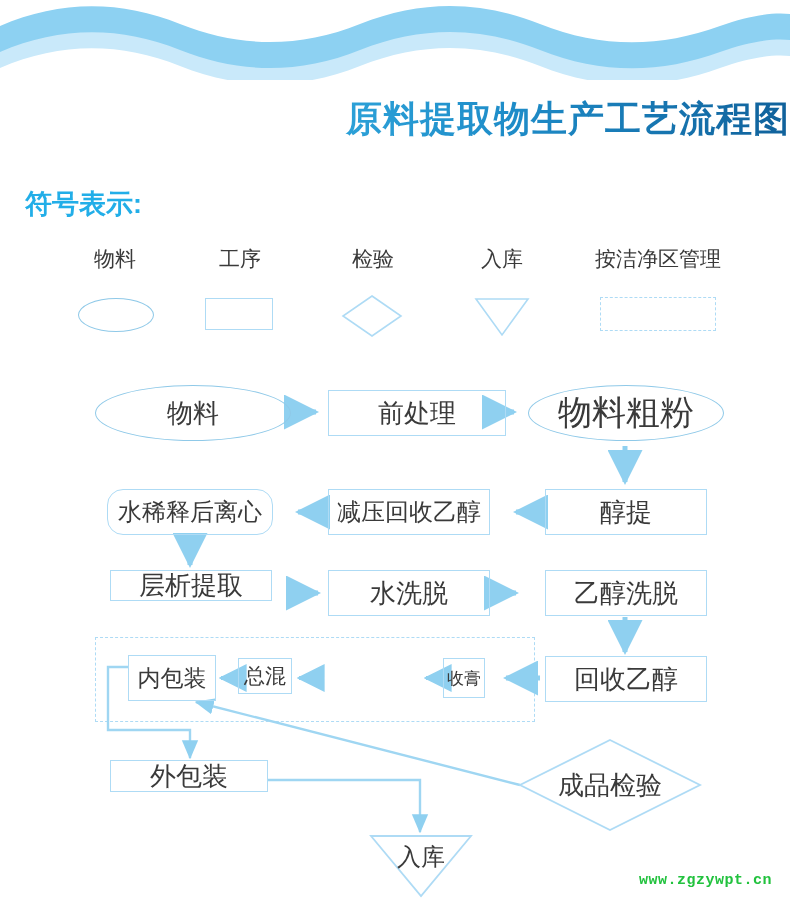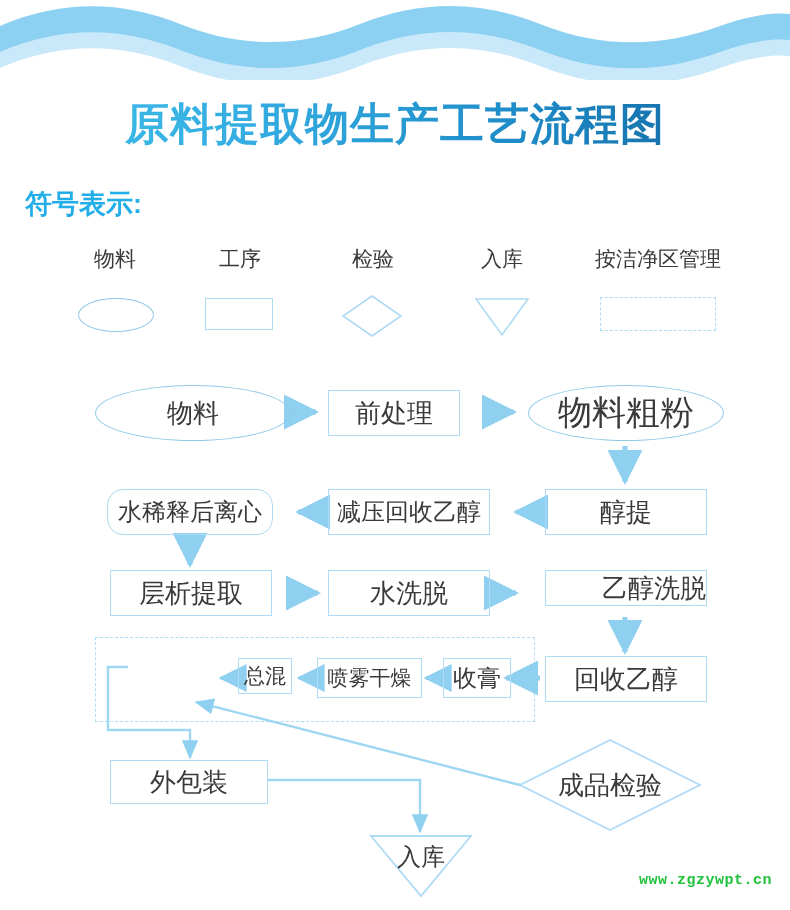--- a/index.html
+++ b/index.html
@@ -11,22 +11,22 @@
   }
   #stage{position:absolute;left:0;top:0;width:790px;height:910px;}
 
   
   .wave-wrap{position:absolute;left:0;top:0;width:790px;height:80px;overflow:hidden;}
   .wave-svg{display:block;}
 
   
   .title{
     position:absolute;left:0;top:95px;width:790px;
-    text-align:center;
-    font-size:44px;font-weight:bold;letter-spacing:1px;
+    text-align:right;
+    font-size:36px;font-weight:bold;letter-spacing:1px;
     background:linear-gradient(90deg,#3FC0E8 0%,#35AEE2 30%,#1E8CC8 65%,#10619B 100%);
     -webkit-background-clip:text;background-clip:text;
     -webkit-text-fill-color:transparent;color:#1E8CC8;
     white-space:nowrap;
   }
 
   
   .legend-title{
     position:absolute;left:25px;top:186px;
     font-size:27px;font-weight:bold;color:#22AEE8;white-space:nowrap;
@@ -143,70 +143,70 @@
     <path d="M520,785 L196,702" fill="none" stroke="#9FD6F2" stroke-width="2.4" marker-end="url(#ah-thin)"></path>
 
     <polygon points="610,740 700,785 610,830 520,785" fill="none" stroke="#AEDBF5" stroke-width="1.8"></polygon>
     <polygon points="371,836 471,836 421,896" fill="none" stroke="#AEDBF5" stroke-width="1.8"></polygon>
   </svg>
 
   <div class="node ellipse" style="left:95px;top:385px;width:196px;height:56px;font-size:26px;">
     <span>物料</span>
   </div>
 
-  <div class="node rect" style="left:328px;top:390px;width:132px;height:46px;font-size:26px;">
+  <div class="node rect" style="left:328px;top:390px;width:178px;height:46px;font-size:26px;">
     <span>前处理</span>
   </div>
 
   <div class="node ellipse" style="left:528px;top:385px;width:196px;height:56px;font-size:34px;">
     <span>物料粗粉</span>
   </div>
 
   <div class="node rect" style="left:545px;top:489px;width:162px;height:46px;font-size:26px;">
     <span>醇提</span>
   </div>
 
   <div class="node rect" style="left:328px;top:489px;width:162px;height:46px;font-size:24px;">
     <span>减压回收乙醇</span>
   </div>
 
   <div class="node rect" style="left:107px;top:489px;width:166px;height:46px;font-size:24px;border-radius:16px;">
     <span>水稀释后离心</span>
   </div>
 
-  <div class="node rect" style="left:110px;top:570px;width:162px;height:46px;font-size:26px;align-items:center;">
+  <div class="node rect" style="left:110px;top:570px;width:162px;height:31px;font-size:26px;align-items:center;">
     <span>层析提取</span>
   </div>
 
   <div class="node rect" style="left:328px;top:570px;width:162px;height:46px;font-size:26px;">
     <span>水洗脱</span>
   </div>
 
-  <div class="node rect" style="left:545px;top:570px;width:162px;height:36px;font-size:26px;justify-content:flex-end;">
+  <div class="node rect" style="left:545px;top:570px;width:162px;height:46px;font-size:26px;">
     <span>乙醇洗脱</span>
   </div>
 
   <div class="node rect" style="left:545px;top:656px;width:162px;height:46px;font-size:26px;">
     <span>回收乙醇</span>
   </div>
 
-  <div class="node rect" style="left:443px;top:658px;width:68px;height:40px;font-size:24px;text-align:center;">
+  <div class="node rect" style="left:443px;top:658px;width:42px;height:40px;font-size:17px;text-align:center;">
     <span>收膏</span>
   </div>
 
-  <div class="node rect" style="left:317px;top:658px;width:105px;height:40px;font-size:21px;">
-    <span>喷雾干燥</span>
-  </div>
 
   <div class="node rect" style="left:238px;top:658px;width:54px;height:36px;font-size:21px;">
     <span>总混</span>
   </div>
 
-
-  <div class="node rect" style="left:110px;top:760px;width:158px;height:44px;font-size:26px;">
+  <div class="node rect" style="left:128px;top:655px;width:88px;height:46px;font-size:23px;">
+    <span>内包装</span>
+  </div>
+
+  <div class="node rect" style="left:110px;top:760px;width:158px;height:32px;font-size:26px;">
     <span>外包装</span>
   </div>
 
   <div class="poly-label" style="left:520px;top:765px;width:180px;height:40px;font-size:26px;">
     <span>成品检验</span>
   </div>
 
   <div class="poly-label" style="left:371px;top:840px;width:100px;height:34px;font-size:24px;">
     <span>入库</span>
   </div>

